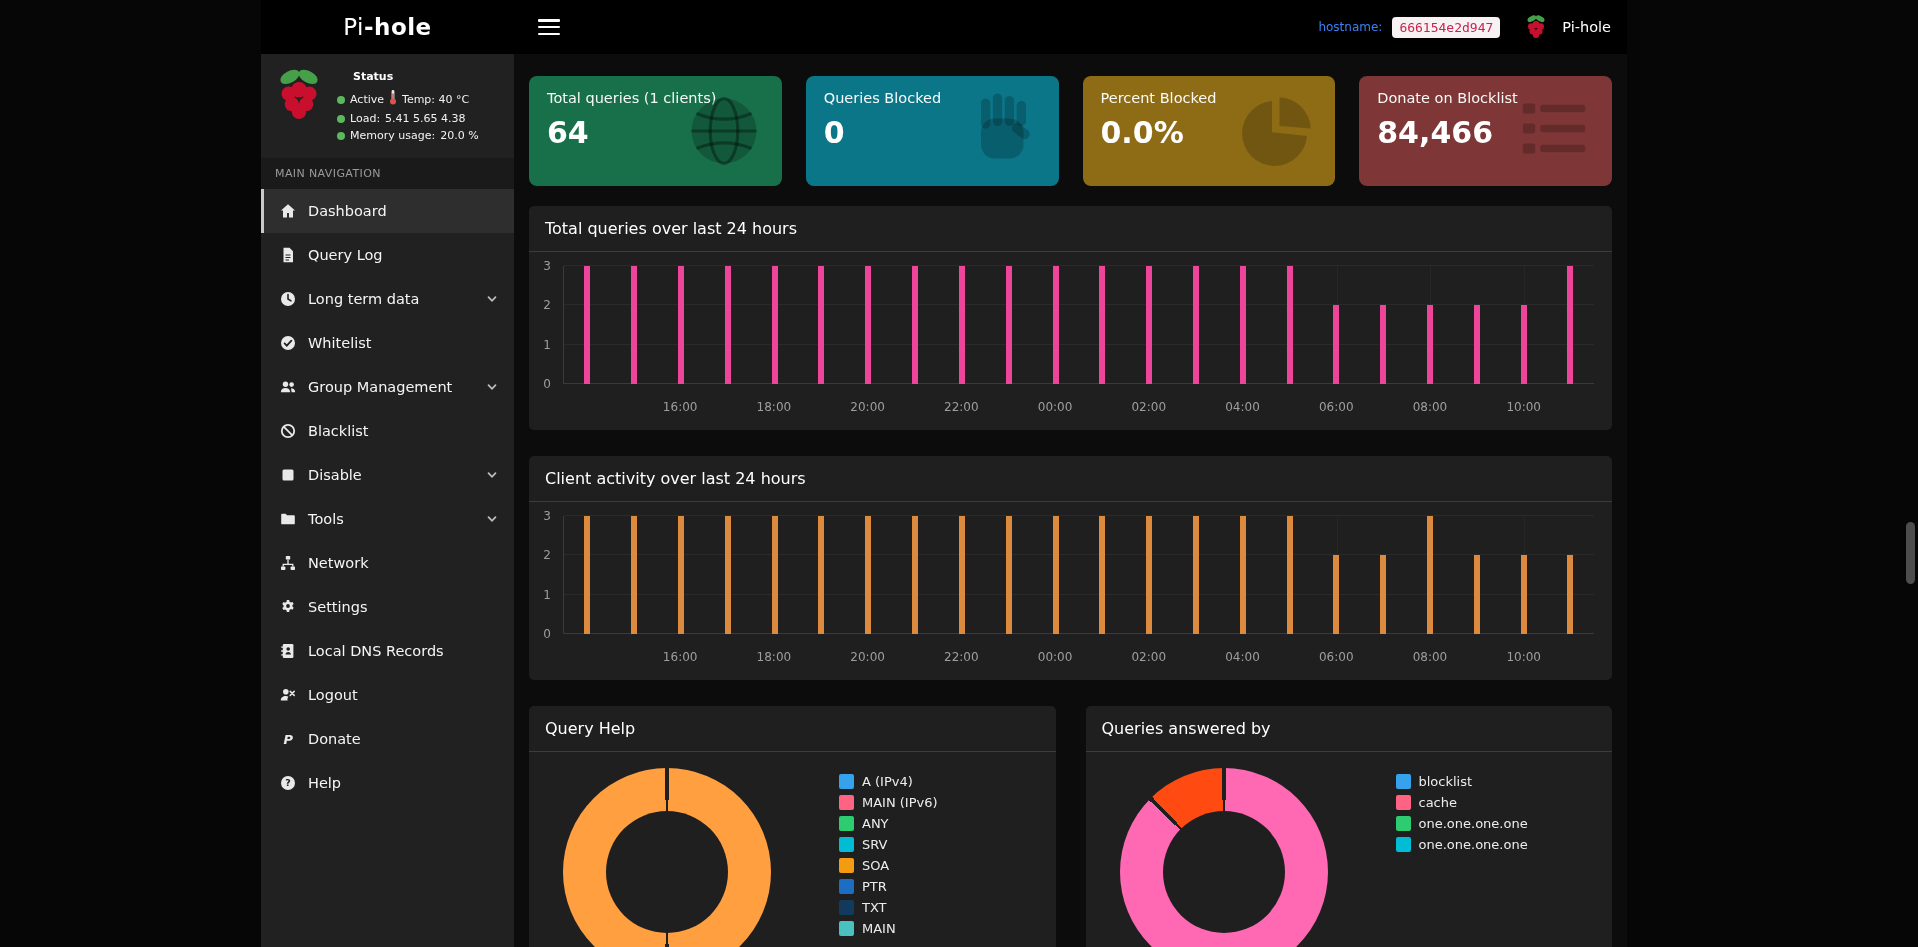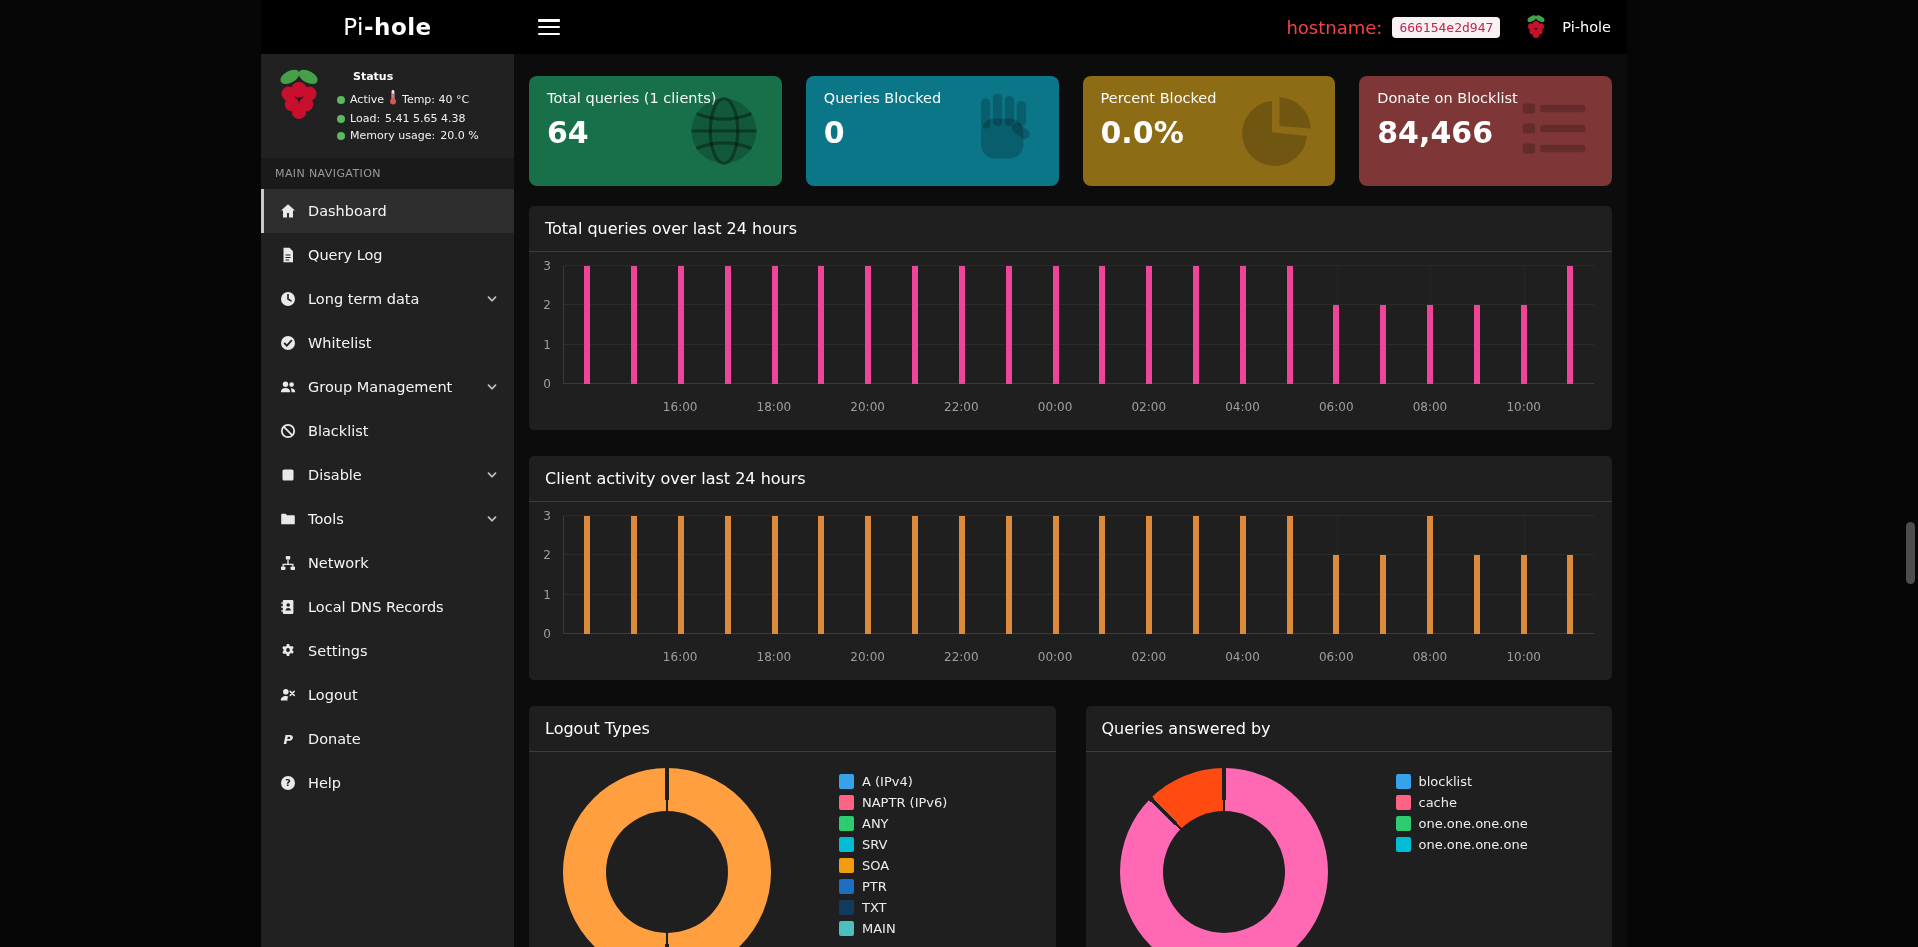--- a/index.html
+++ b/index.html
@@ -13,21 +13,21 @@
   .app { position:absolute; left:261px; top:0; width:1366px; }
 
   
   .navbar { height:54px; background:#000; display:flex; align-items:center; }
   .brand { width:253px; text-align:center; font-size:23px; color:#fff; letter-spacing:.5px; }
   .brand .thin { font-weight:400; }
   .brand b { font-weight:700; }
   .hamburger { margin-left:24px; width:22px; height:16px; display:flex; flex-direction:column; justify-content:space-between; cursor:pointer; }
   .hamburger span { display:block; height:2.5px; background:#fff; border-radius:1px; }
   .nav-right { margin-left:auto; display:flex; align-items:center; gap:10px; padding-right:16px; }
-  .hostname-label { font-size:18px; color:#ef4444; }
+  .hostname-label { font-size:12px; color:#3b82f6; }
   .hostname-badge {
     font-family:"DejaVu Sans Mono","Liberation Mono",monospace;
     font-size:13px; background:#f9f2f4; color:#c7254e;
     padding:3px 7px; border-radius:4px;
   }
   .nav-appname { font-size:14.5px; color:#fff; margin-left:4px; }
   .nav-raspberry { margin-left:14px; display:flex; align-items:center; }
 
   
   .layout { display:flex; align-items:stretch; }
@@ -278,36 +278,36 @@
                 <rect x="1" y="11.4" width="4.4" height="3.6" rx=".7"></rect>
                 <rect x="10.6" y="11.4" width="4.4" height="3.6" rx=".7"></rect>
                 <path d="M8 4.6v3M3.2 11.4V9.4h9.6v2M8 7.6v1.8" stroke="currentColor" stroke-width="1.3" fill="none"></path>
               </svg>
             </span>
           <span class="nav-label">Network</span>
         </div>
         <div class="nav-item">
           <span class="nav-icon">
               <svg viewBox="0 0 16 16" fill="currentColor">
+                <path d="M6.8 1h2.4l.3 1.7c.5.2 1 .4 1.4.8l1.6-.6 1.2 2-1.3 1.1c.1.5.1 1 0 1.6l1.3 1.1-1.2 2-1.6-.6c-.4.3-.9.6-1.4.8L9.2 13H6.8l-.3-1.7c-.5-.2-1-.4-1.4-.8l-1.6.6-1.2-2 1.3-1.1c-.1-.5-.1-1 0-1.6L2.3 5.1l1.2-2 1.6.6c.4-.3.9-.6 1.4-.8z"></path>
+                <circle cx="8" cy="7" r="1.9" fill="#212121"></circle>
+              </svg>
+            </span>
+          <span class="nav-label">Settings</span>
+        </div>
+        <div class="nav-item">
+          <span class="nav-icon">
+              <svg viewBox="0 0 16 16" fill="currentColor">
                 <rect x="2.8" y="1" width="10.6" height="14" rx="1.2"></rect>
                 <path d="M1.2 4.2h2.2M1.2 8h2.2M1.2 11.8h2.2" stroke="currentColor" stroke-width="1.3"></path>
                 <circle cx="8.2" cy="6" r="1.8" fill="#212121"></circle>
                 <path d="M5.4 11.6c.3-1.7 1.5-2.5 2.8-2.5s2.5.8 2.8 2.5z" fill="#212121"></path>
               </svg>
             </span>
           <span class="nav-label">Local DNS Records</span>
-        </div>
-        <div class="nav-item">
-          <span class="nav-icon">
-              <svg viewBox="0 0 16 16" fill="currentColor">
-                <path d="M6.8 1h2.4l.3 1.7c.5.2 1 .4 1.4.8l1.6-.6 1.2 2-1.3 1.1c.1.5.1 1 0 1.6l1.3 1.1-1.2 2-1.6-.6c-.4.3-.9.6-1.4.8L9.2 13H6.8l-.3-1.7c-.5-.2-1-.4-1.4-.8l-1.6.6-1.2-2 1.3-1.1c-.1-.5-.1-1 0-1.6L2.3 5.1l1.2-2 1.6.6c.4-.3.9-.6 1.4-.8z"></path>
-                <circle cx="8" cy="7" r="1.9" fill="#212121"></circle>
-              </svg>
-            </span>
-          <span class="nav-label">Settings</span>
         </div>
         <div class="nav-item">
           <span class="nav-icon">
               <svg viewBox="0 0 16 16" fill="currentColor">
                 <circle cx="5.8" cy="4.8" r="2.8"></circle>
                 <path d="M.8 13.6c0-2.8 2.2-4.5 5-4.5 1 0 1.9.2 2.7.6-1 .9-1.3 2.4-.9 3.9z"></path>
                 <path d="M10.2 4.4l4 4M14.2 4.4l-4 4" stroke="currentColor" stroke-width="1.5" fill="none" stroke-linecap="round"></path>
               </svg>
             </span>
           <span class="nav-label">Logout</span>
@@ -597,31 +597,31 @@
               <div class="x-tick" style="left: 65.9091%;">04:00</div>
               <div class="x-tick" style="left: 75%;">06:00</div>
               <div class="x-tick" style="left: 84.0909%;">08:00</div>
               <div class="x-tick" style="left: 93.1818%;">10:00</div>
             </div>
         </div>
       </section>
 
       <div class="bottom-row">
         <section class="panel">
-          <div class="panel-header">Logout Types</div>
+          <div class="panel-header">Query Help</div>
           <div class="pie-body" id="chart-query-types">
             <div class="donut" style="background: conic-gradient(rgb(31, 31, 31) 0deg, rgb(31, 31, 31) 1.2deg, rgb(255, 159, 64) 1.2deg, rgb(255, 159, 64) 178.8deg, rgb(31, 31, 31) 178.8deg, rgb(31, 31, 31) 180deg, rgb(31, 31, 31) 180deg, rgb(31, 31, 31) 181.2deg, rgb(255, 159, 64) 181.2deg, rgb(255, 159, 64) 358.8deg, rgb(31, 31, 31) 358.8deg, rgb(31, 31, 31) 360deg);"></div>
             <div class="legend">
                 <div class="legend-item">
                   <span class="swatch" style="background: rgb(54, 162, 235);"></span>
                   <span class="legend-label">A (IPv4)</span>
                 </div>
                 <div class="legend-item">
                   <span class="swatch" style="background: rgb(255, 99, 132);"></span>
-                  <span class="legend-label">NAPTR (IPv6)</span>
+                  <span class="legend-label">MAIN (IPv6)</span>
                 </div>
                 <div class="legend-item">
                   <span class="swatch" style="background: rgb(46, 204, 113);"></span>
                   <span class="legend-label">ANY</span>
                 </div>
                 <div class="legend-item">
                   <span class="swatch" style="background: rgb(0, 188, 212);"></span>
                   <span class="legend-label">SRV</span>
                 </div>
                 <div class="legend-item">

